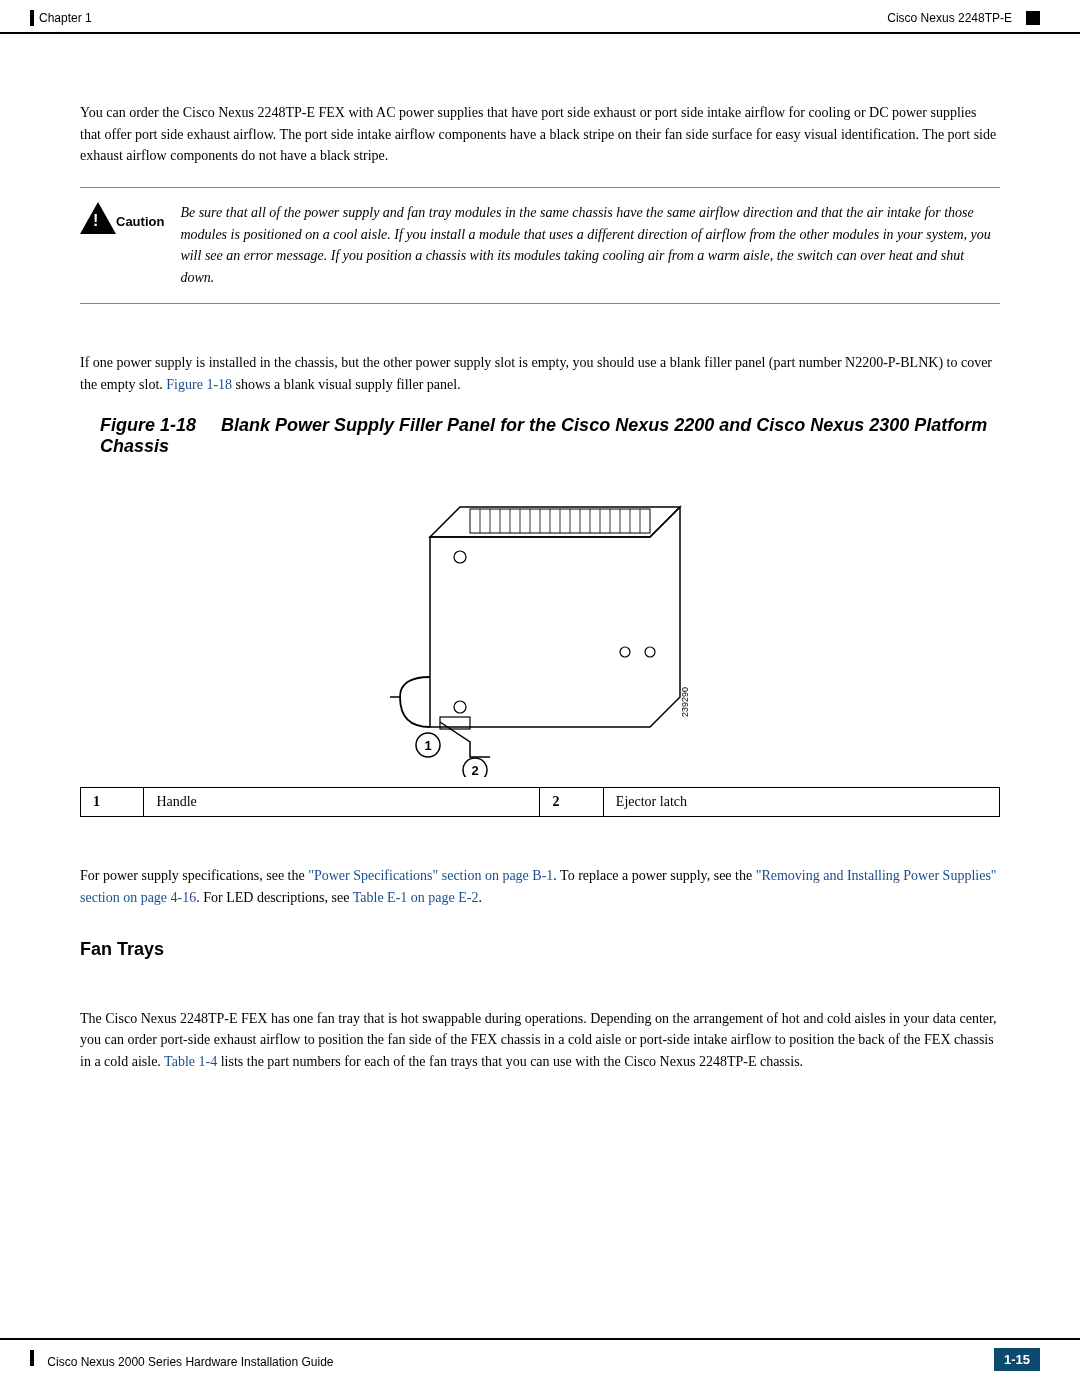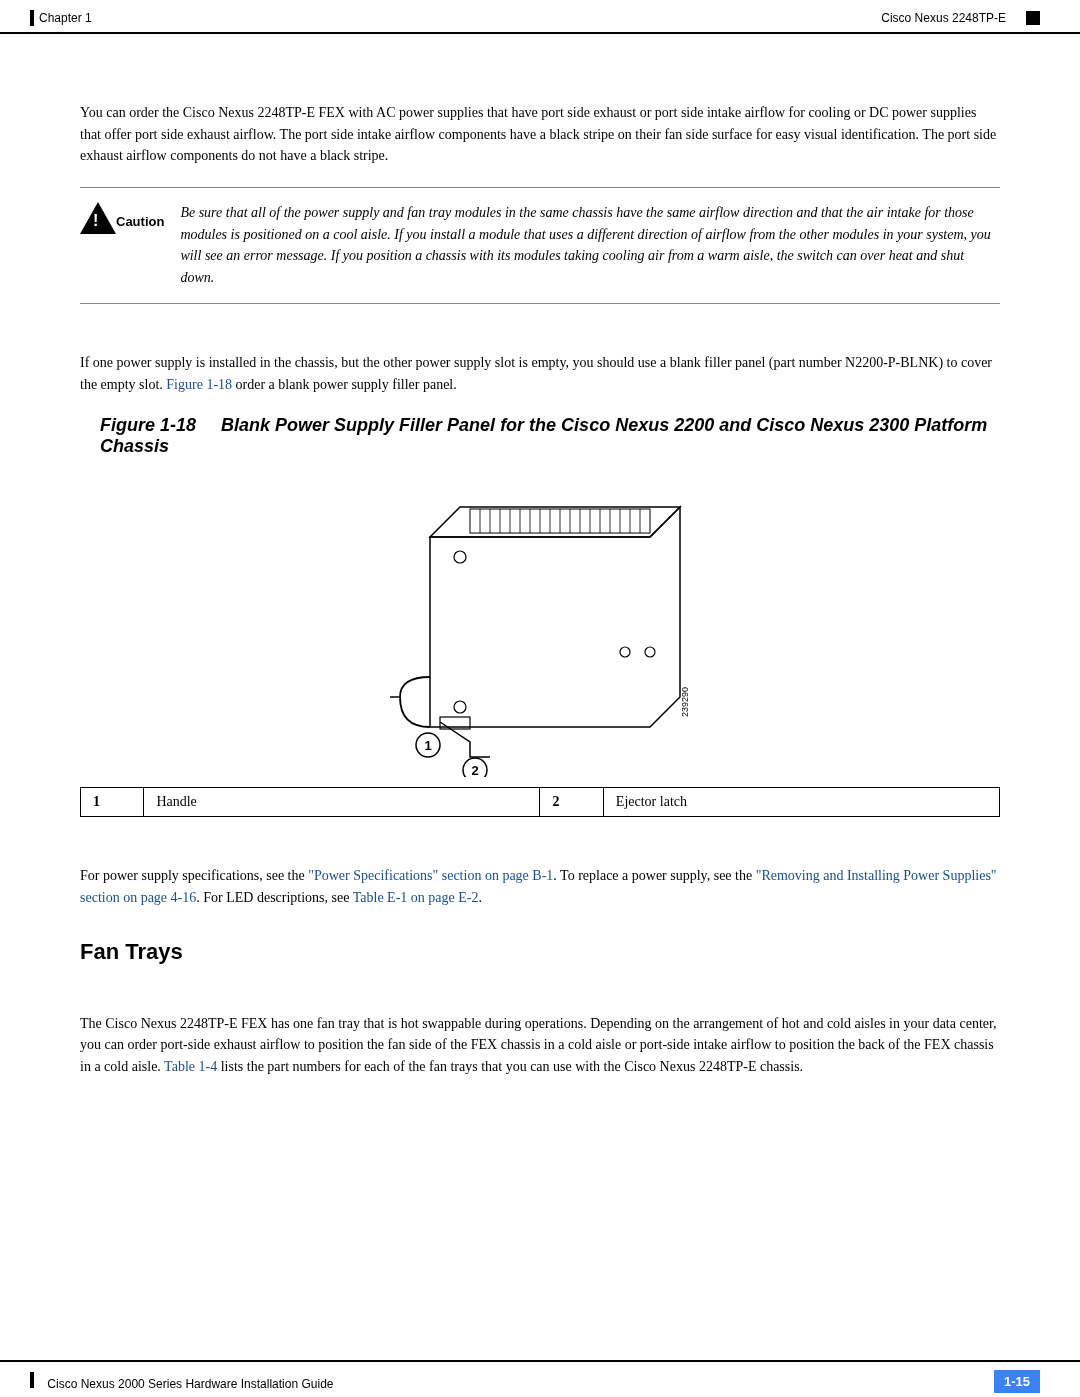--- a/index.html
+++ b/index.html
@@ -33,55 +33,55 @@
     .header-bar-left {
       width: 4px;
       height: 16px;
       background: #000;
       display: inline-block;
     }
 
     .header-right {
       display: flex;
       align-items: flex-start;
-      gap: 20px;
+      gap: 14px;
       margin-left: 12px;
     }
 
     .header-bar-right {
       width: 14px;
       height: 14px;
       background: #000;
       display: inline-block;
     }
 
     
     .page-footer {
       position: absolute;
       bottom: 0;
       left: 0;
       right: 0;
-      padding: 8px 40px 4px 30px;
+      padding: 8px 40px 26px 30px;
       border-top: 2px solid #000;
       display: flex;
       justify-content: space-between;
       align-items: center;
       font-size: 12px;
       font-family: Arial, sans-serif;
     }
 
     .footer-bar-left {
       width: 4px;
       height: 16px;
       background: #000;
       display: inline-block;
     }
 
     .page-number-box {
-      background: #3b82f6;
+      background: #0c4a6e;
       color: #fff;
       padding: 4px 10px;
       font-size: 13px;
       font-weight: bold;
       font-family: Arial, sans-serif;
     }
 
     
     .content {
       padding: 20px 80px 80px 80px;
@@ -206,21 +206,21 @@
     }
 
     
     a {
       color: #1a4e8c;
       text-decoration: none;
     }
 
     
     .section-heading {
-      font-size: 22px;
+      font-size: 18px;
       font-weight: bold;
       margin: 30px 0 20px 0;
       font-family: Arial, sans-serif;
     }
   </style>
 </head>
 <body>
 
 <div class="page-header">
   <div class="header-left">
@@ -239,21 +239,21 @@
 
   <div class="caution-box">
     <div class="caution-icon-area">
       <div class="caution-triangle"></div>
       <span class="caution-label">Caution</span>
     </div>
     <p class="caution-text">Be sure that all of the power supply and fan tray modules in the same chassis have the same airflow direction and that the air intake for those modules is positioned on a cool aisle. If you install a module that uses a different direction of airflow from the other modules in your system, you will see an error message. If you position a chassis with its modules taking cooling air from a warm aisle, the switch can over heat and shut down.</p>
   </div>
 
   <p class="body-text">
-    <span>If one power supply is installed in the chassis, but the other power supply slot is empty, you should use a blank filler panel (part number N2200-P-BLNK) to cover the empty slot. </span><a href="#">Figure 1-18</a><span> order a blank power supply filler panel.</span>
+    <span>If one power supply is installed in the chassis, but the other power supply slot is empty, you should use a blank filler panel (part number N2200-P-BLNK) to cover the empty slot. </span><a href="#">Figure 1-18</a><span> shows a blank visual supply filler panel.</span>
   </p>
 
   <div class="figure-section">
     <div class="figure-caption">
       <span class="fig-label">Figure 1-18</span>
       &nbsp;&nbsp;&nbsp;
       <span class="fig-title">Blank Power Supply Filler Panel for the Cisco Nexus 2200 and Cisco Nexus 2300 Platform Chassis</span>
     </div>
 
     <div class="figure-container">

